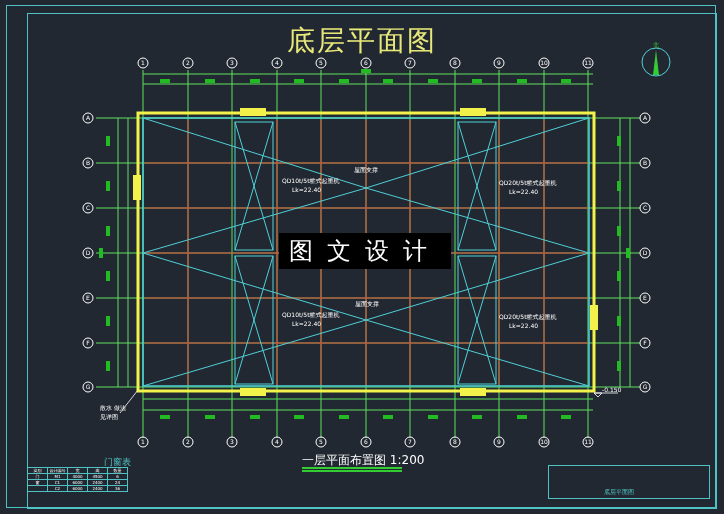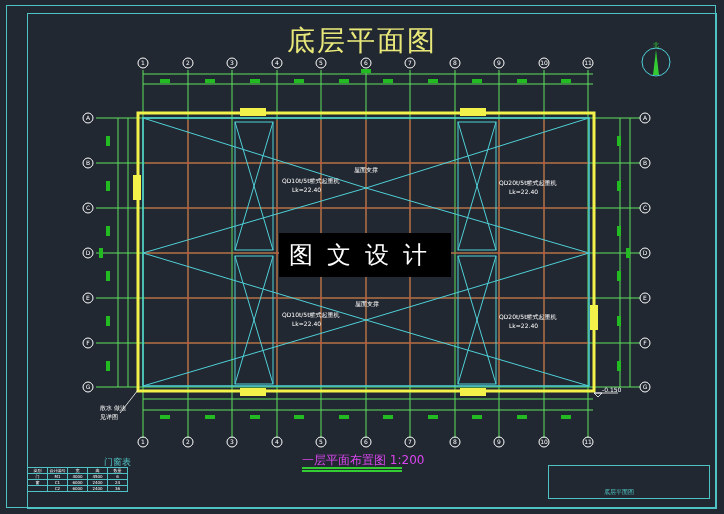--- a/index.html
+++ b/index.html
@@ -1,22 +1,22 @@
 <!DOCTYPE html>
 <html><head>
 <meta charset="utf-8">
 <style>
   html, body { margin:0; padding:0; background:#222831; }
   body { width:724px; height:514px; position:relative; overflow:hidden; font-family:"DejaVu Sans", sans-serif; }
   .frame-outer { position:absolute; left:6px; top:5px; width:710px; height:503px; border:1px solid #4fc3c3; box-sizing:border-box; }
   .frame-inner { position:absolute; left:27px; top:13px; width:690px; height:496px; border:1px solid #4fc3c3; box-sizing:border-box; }
   .title { position:absolute; left:0; width:724px; top:22px; text-align:center; color:#e8e87a; font-size:28px; font-family:"DejaVu Serif", serif; letter-spacing:2px; }
   svg.plan { position:absolute; left:0; top:0; }
-  .watermark { position:absolute; left:279px; top:233px; width:172px; height:44px; background:#000; color:#fff; font-size:24px; display:flex; align-items:center; justify-content:center; letter-spacing:14px; font-family:"DejaVu Sans", sans-serif; }
-  .subtitle { position:absolute; left:302px; top:452px; color:#d946ef; font-size:12px; white-space:nowrap; }
+  .watermark { position:absolute; left:279px; top:233px; width:172px; height:36px; background:#000; color:#fff; font-size:24px; display:flex; align-items:center; justify-content:center; letter-spacing:14px; font-family:"DejaVu Sans", sans-serif; }
+  .subtitle { position:absolute; left:302px; top:452px; color:#ffffff; font-size:12px; white-space:nowrap; }
   .subtitle-line { position:absolute; left:302px; top:467px; width:100px; height:2px; background:#33cc33; box-shadow:0 3px 0 #33cc33; }
   .note { position:absolute; color:#fff; font-size:6px; white-space:nowrap; line-height:9px; }
   .doortable-title { position:absolute; left:80px; top:456px; color:#4fc3c3; font-size:9px;margin-left:24px; }
   table.doors { position:absolute; left:27px; top:467px; border-collapse:collapse; }
   table.doors td { border:1px solid #4fc3c3; color:#fff; font-size:4px; width:19px; height:5px; text-align:center; padding:0; }
   .titleblock { position:absolute; left:548px; top:465px; width:162px; height:34px; border:1px solid #4fc3c3; box-sizing:border-box; }
   .tb-name { position:absolute; left:604px; top:488px; color:#4fc3c3; font-size:6px; }
 </style>
 </head>
 <body>

